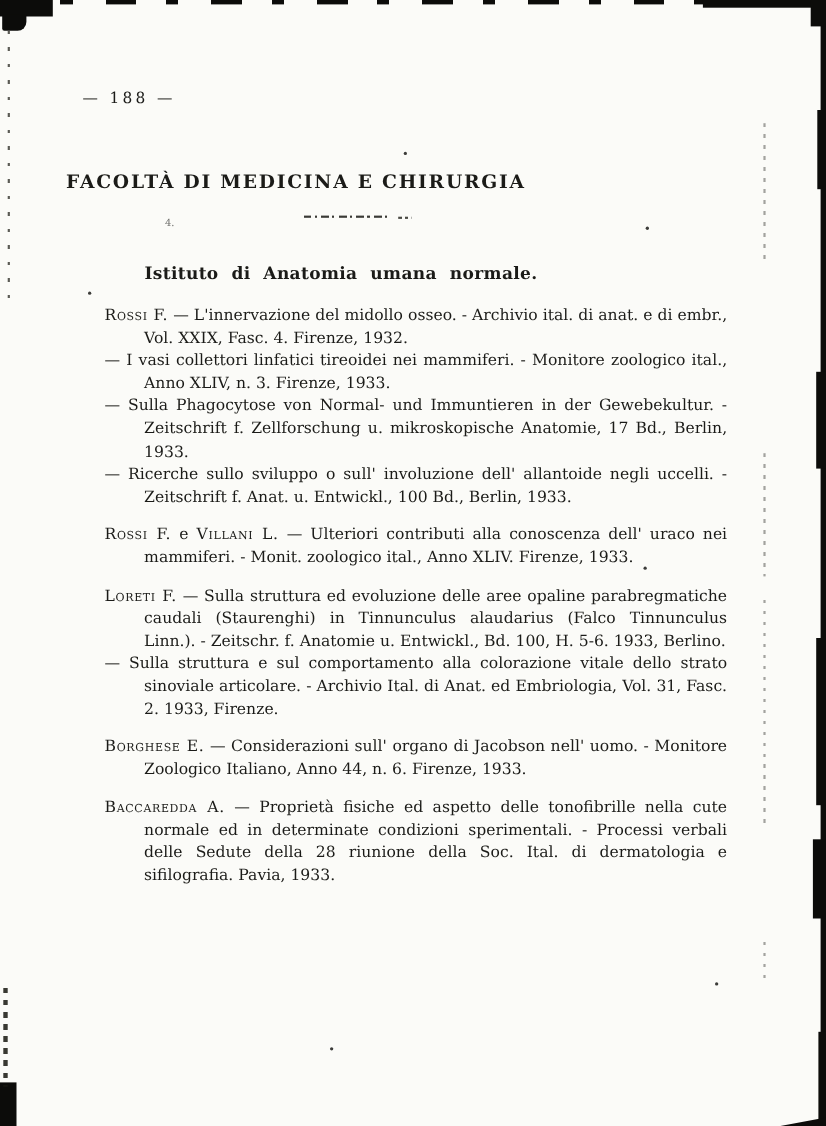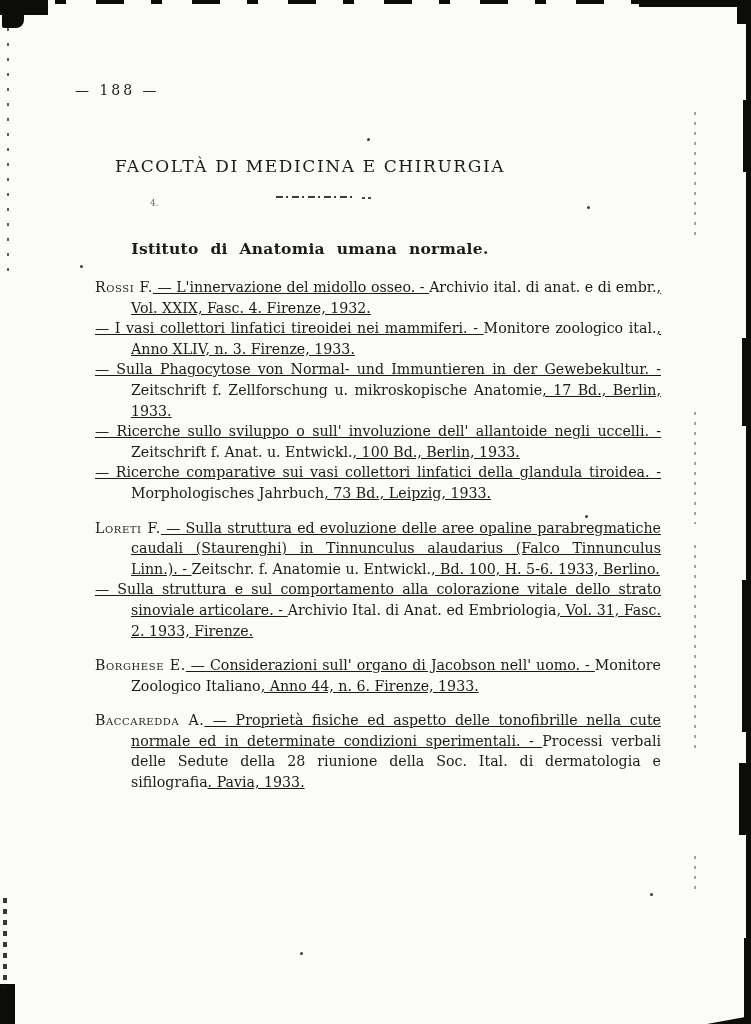--- a/index.html
+++ b/index.html
@@ -18,42 +18,42 @@
     color:var(--ink);
     overflow:hidden;
   }
   
   .page-number{
     position:absolute;top:82px;left:75px;width:480px;
     text-align:left;font-size:14px;letter-spacing:3px;
   }
   .faculty-title{
     position:absolute;top:156px;left:60px;width:500px;margin:0;
-    text-align:center;font-weight:normal;font-size:17px;letter-spacing:1.6px;
+    text-align:left;font-weight:bold;font-size:17px;letter-spacing:1.6px;
   }
   .title-rule{
     position:absolute;top:196px;left:276px;width:78px;height:2px;
     background:repeating-linear-gradient(90deg,#3a3a36 0 7px,transparent 7px 10px,#3a3a36 10px 12px,transparent 12px 16px);
   }
   .title-rule-2{
     position:absolute;top:197px;left:362px;width:12px;height:2px;
     background:repeating-linear-gradient(90deg,#4a4a44 0 3px,transparent 3px 6px);
   }
   .institute-heading{
     position:absolute;top:239px;left:60px;width:500px;margin:0;
     text-align:center;font-weight:bold;font-size:15.5px;word-spacing:6px;letter-spacing:.3px;
   }
   
   .biblio{
     position:absolute;top:277px;left:95px;width:566px;
     font-size:14.2px;line-height:20.6px;text-align:justify;
   }
   .bib-group + .bib-group{margin-top:14px;}
   .bib-entry{margin:0;padding-left:36px;text-indent:-36px;}
-  .seg-r{font-style:normal;text-decoration:underline;}
+  .seg-r{font-style:normal;}
   .seg-i{}
   .seg-sc{font-variant:small-caps;letter-spacing:.6px;}
   
   .art{position:absolute;background:#0c0c0a;}
   .edge-top{left:0;top:0;width:751px;height:4px;
     background:repeating-linear-gradient(90deg,#0c0c0a 0 28px,transparent 28px 55px,#0c0c0a 55px 66px,transparent 66px 96px);}
   .corner-tl{left:0;top:0;width:48px;height:15px;}
   .corner-tl2{left:2px;top:13px;width:22px;height:15px;border-radius:0 0 8px 2px;}
   .corner-tr{right:0;top:0;width:112px;height:7px;}
   .edge-right-base{right:0;top:0;width:5px;height:1024px;}
@@ -97,21 +97,23 @@
   <div class="stray-mark">4.</div>
 
   <h2 class="institute-heading">Istituto di Anatomia umana normale.</h2>
 
   <div class="biblio" id="biblio">
       <div class="bib-group">
         <p class="bib-entry"><span class="seg-sc">Rossi F.</span><span class="seg-r"> — L'innervazione del midollo osseo. - </span><span class="seg-i">Archivio ital. di anat. e di embr.</span><span class="seg-r">, Vol. XXIX, Fasc. 4. Firenze, 1932.</span></p>
         <p class="bib-entry"><span class="seg-r">— I vasi collettori linfatici tireoidei nei mammiferi. - </span><span class="seg-i">Monitore zoologico ital.</span><span class="seg-r">, Anno XLIV, n. 3. Firenze, 1933.</span></p>
         <p class="bib-entry"><span class="seg-r">— Sulla Phagocytose von Normal- und Immuntieren in der Gewebekultur. - </span><span class="seg-i">Zeitschrift f. Zellforschung u. mikroskopische Anatomie</span><span class="seg-r">, 17 Bd., Berlin, 1933.</span></p>
         <p class="bib-entry"><span class="seg-r">— Ricerche sullo sviluppo o sull' involuzione dell' allantoide negli uccelli. - </span><span class="seg-i">Zeitschrift f. Anat. u. Entwickl.</span><span class="seg-r">, 100 Bd., Berlin, 1933.</span></p>
-        <p class="bib-entry"><span class="seg-r">— Ricerche comparative sui vasi collettori linfatici della glandula tiroidea. - </span><span class="seg-i">Morphologisches Jahrbuch</span><span class="seg-r">, 73 Bd., Leipzig, 1933.</span></p>
+      </div>
+      <div class="bib-group">
+        <p class="bib-entry"><span class="seg-sc">Rossi F.</span><span class="seg-r"> e </span><span class="seg-sc">Villani L.</span><span class="seg-r"> — Ulteriori contributi alla conoscenza dell' uraco nei mammiferi. - </span><span class="seg-i">Monit. zoologico ital.</span><span class="seg-r">, Anno XLIV. Firenze, 1933.</span></p>
       </div>
       <div class="bib-group">
         <p class="bib-entry"><span class="seg-sc">Loreti F.</span><span class="seg-r"> — Sulla struttura ed evoluzione delle aree opaline parabregmatiche caudali (Staurenghi) in Tinnunculus alaudarius (Falco Tinnunculus Linn.). - </span><span class="seg-i">Zeitschr. f. Anatomie u. Entwickl.</span><span class="seg-r">, Bd. 100, H. 5-6. 1933, Berlino.</span></p>
         <p class="bib-entry"><span class="seg-r">— Sulla struttura e sul comportamento alla colorazione vitale dello strato sinoviale articolare. - </span><span class="seg-i">Archivio Ital. di Anat. ed Embriologia</span><span class="seg-r">, Vol. 31, Fasc. 2. 1933, Firenze.</span></p>
       </div>
       <div class="bib-group">
         <p class="bib-entry"><span class="seg-sc">Borghese E.</span><span class="seg-r"> — Considerazioni sull' organo di Jacobson nell' uomo. - </span><span class="seg-i">Monitore Zoologico Italiano</span><span class="seg-r">, Anno 44, n. 6. Firenze, 1933.</span></p>
       </div>
       <div class="bib-group">
         <p class="bib-entry"><span class="seg-sc">Baccaredda A.</span><span class="seg-r"> — Proprietà fisiche ed aspetto delle tonofibrille nella cute normale ed in determinate condizioni sperimentali. - </span><span class="seg-i">Processi verbali delle Sedute della 28 riunione della Soc. Ital. di dermatologia e sifilografia</span><span class="seg-r">. Pavia, 1933.</span></p>

